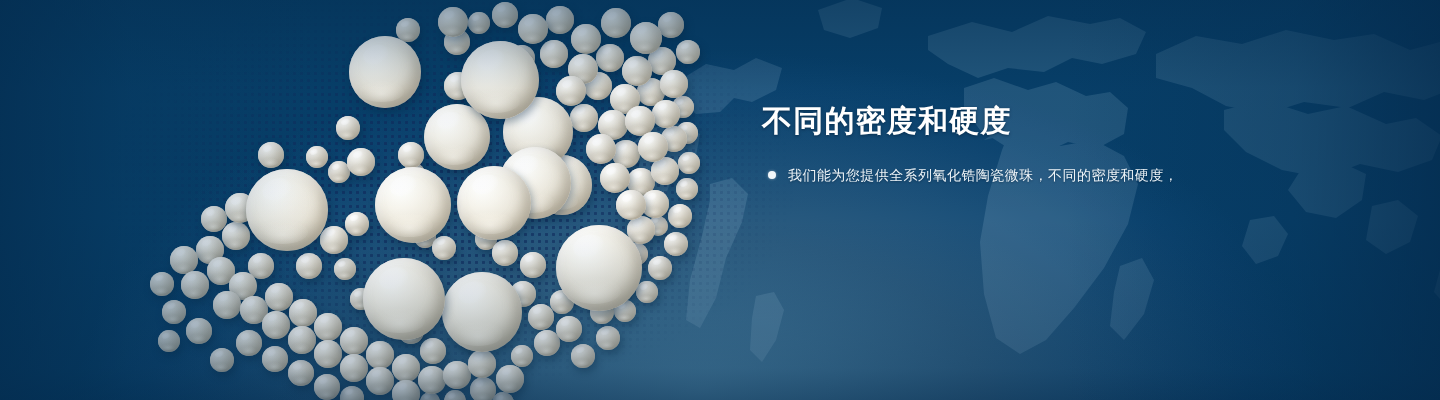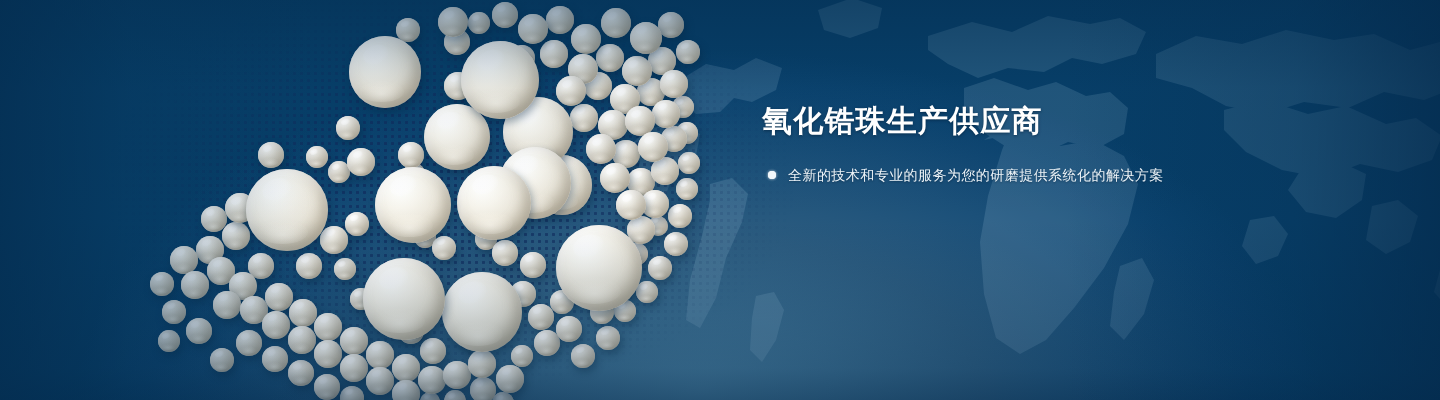--- a/index.html
+++ b/index.html
@@ -325,26 +325,22 @@
       <div class="bead" style="left: 461px; top: 41px; width: 78px; height: 78px;"></div>
       <div class="bead" style="left: 442px; top: 272px; width: 80px; height: 80px;"></div>
       <div class="bead" style="left: 246px; top: 169px; width: 82px; height: 82px;"></div>
       <div class="bead" style="left: 363px; top: 258px; width: 82px; height: 82px;"></div>
       <div class="bead" style="left: 556px; top: 225px; width: 86px; height: 86px;"></div>
     </div>
 
   <div class="bg-vignette"></div>
 
   <div class="textblock">
-    <h1 class="headline">氧化锆珠生产供应商</h1>
+    <h1 class="headline">不同的密度和硬度</h1>
     <ul class="bullets" id="bullet-list">
         <li class="bullet-row">
           <span class="bullet-dot"></span>
-          <span class="bullet-text"></span>
-        </li>
-        <li class="bullet-row">
-          <span class="bullet-dot"></span>
-          <span class="bullet-text"><span>全新的技术和专业的服务为您的研磨提供系统化的解决方案</span></span>
+          <span class="bullet-text"><span>我们能为您提供全系列氧化锆陶瓷微珠，不同的密度和硬度，</span></span>
         </li>
       </ul>
   </div>
 
 </div>
 
 </body></html>

